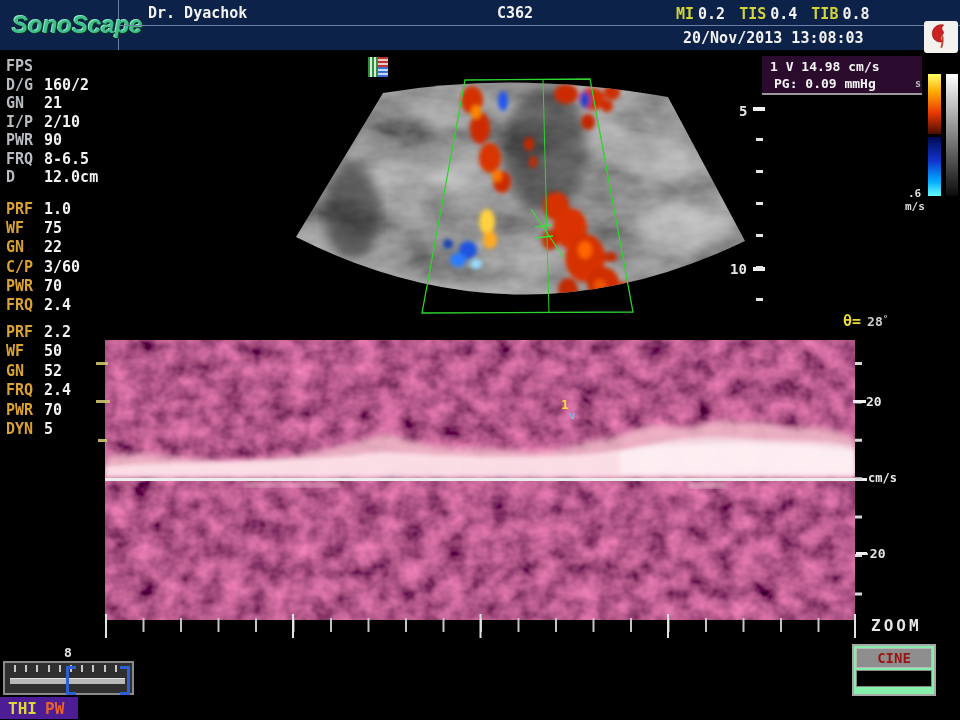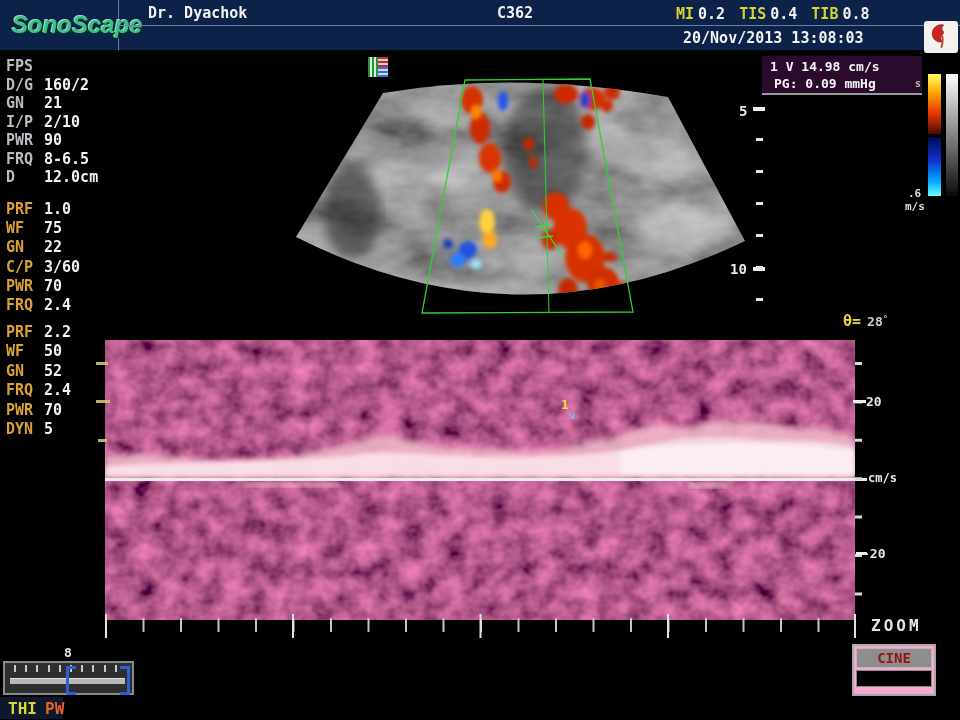--- a/index.html
+++ b/index.html
@@ -54,37 +54,37 @@
   #zoom-label{left:871px;top:616px;font-size:16px;letter-spacing:3px;color:#e4e4e4;}
 
   
   #probe-icon{left:368px;top:57px;width:20px;height:20px;}
   #probe-icon .q{position:absolute;width:10px;height:10px;}
   .qtl{left:0;top:0;height:20px !important;background:repeating-linear-gradient(90deg,#2f8f3f 0 2px,#d8ecd8 2px 4px);}
   .qtr{left:10px;top:0;background:repeating-linear-gradient(0deg,#c03030 0 2px,#e8caca 2px 4px);}
   .qbr{left:10px;top:10px;background:repeating-linear-gradient(0deg,#3a6fd8 0 2px,#c8d8f0 2px 4px);}
 
   
-  #cine-btn{left:852px;top:644px;width:80px;height:48px;border:2px solid #a8a8a8;background:#f9a8d4;}
+  #cine-btn{left:852px;top:644px;width:80px;height:48px;border:2px solid #a8a8a8;background:#86efac;}
   #cine-top{margin:2px;height:18px;background:#8e8e8e;border:1px solid #b8b8b8;
             text-align:center;color:#9c1212;font-size:14px;line-height:18px;}
   #cine-bottom{margin:0 2px;height:15px;background:#000;border:1px solid #888;}
 
   
   #slider-value{left:64px;top:645px;color:#e8e8e8;font-size:13px;}
   #slider{left:3px;top:661px;width:127px;height:30px;border:2px solid #8a8a8a;background:#2f2f2f;}
   #slider-ticks{left:9px;top:2px;width:112px;height:7px;
      background:repeating-linear-gradient(to right,#c8c8c8 0 2px,transparent 2px 11.2px);}
   #slider-track{left:5px;top:15px;width:115px;height:5px;background:#b8b8b8;border-top:1px solid #e0e0e0;}
   .bracket{top:3px;width:7px;height:23px;border:3px solid #2e5fd3;}
   #br-left{left:61px;border-right:none;}
   #br-right{left:115px;border-left:none;}
 
   
-  #footer-strip{left:0;top:697px;width:63px;height:22px;background:#0f172a;}
+  #footer-strip{left:0;top:697px;width:78px;height:22px;background:#4c1d95;}
   #thi{left:8px;top:2px;color:#d8d83a;font-size:16px;}
   #pw{left:45px;top:2px;color:#e8622c;font-size:16px;}
 </style>
 </head>
 <body>
 
 <div id="stage">
 
   <svg class="abs" width="960" height="720" viewBox="0 0 960 720" style="left:0;top:0;">
     <defs>

